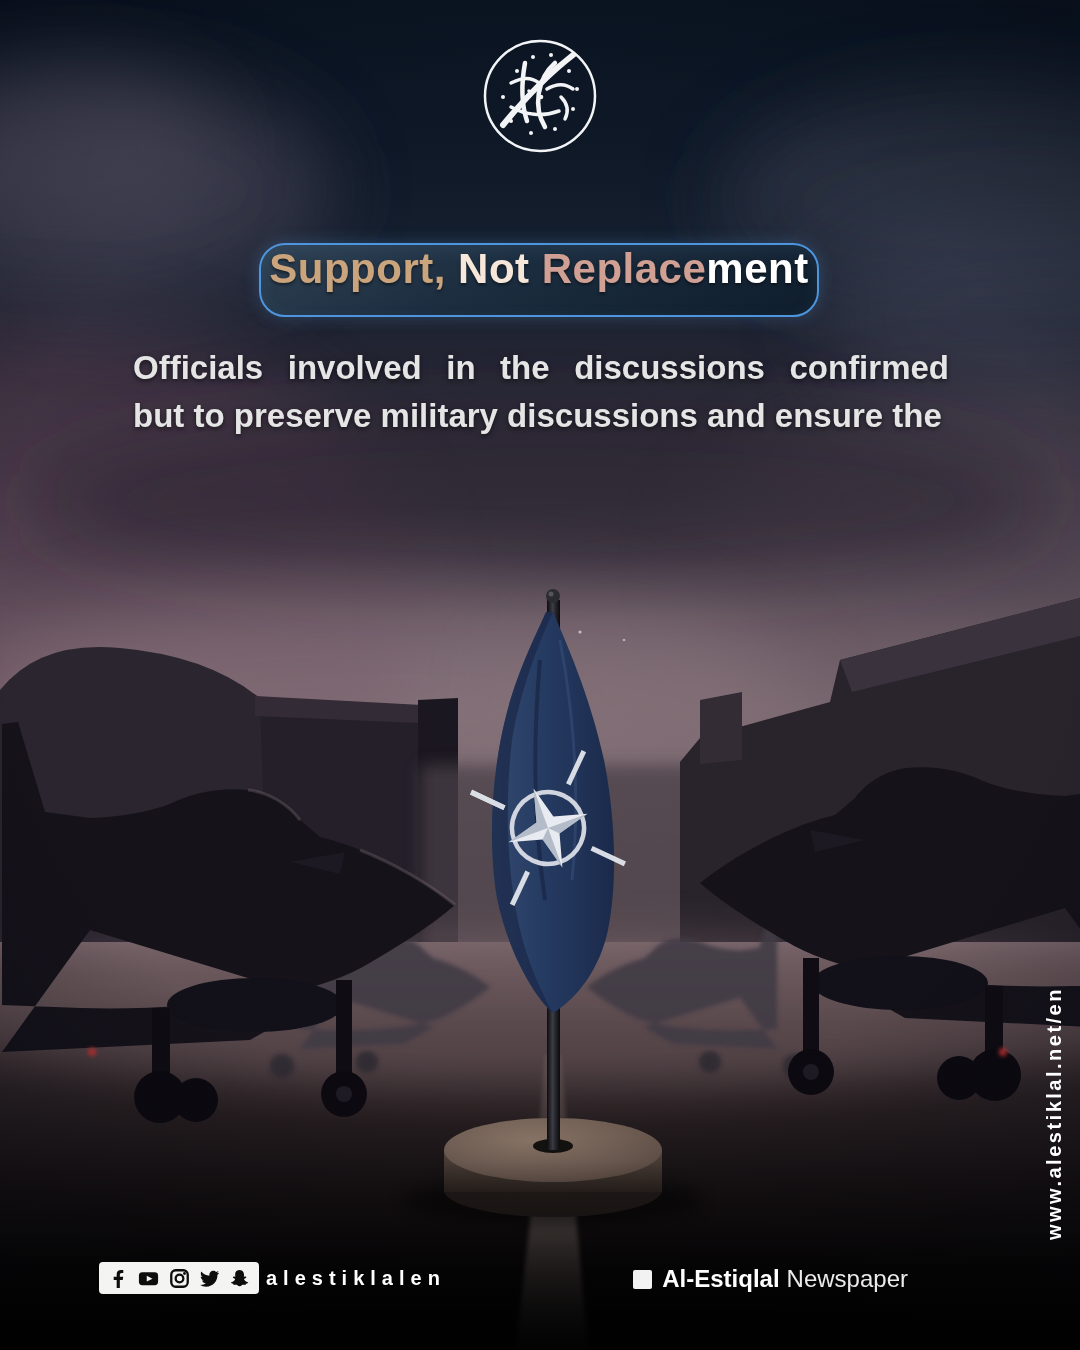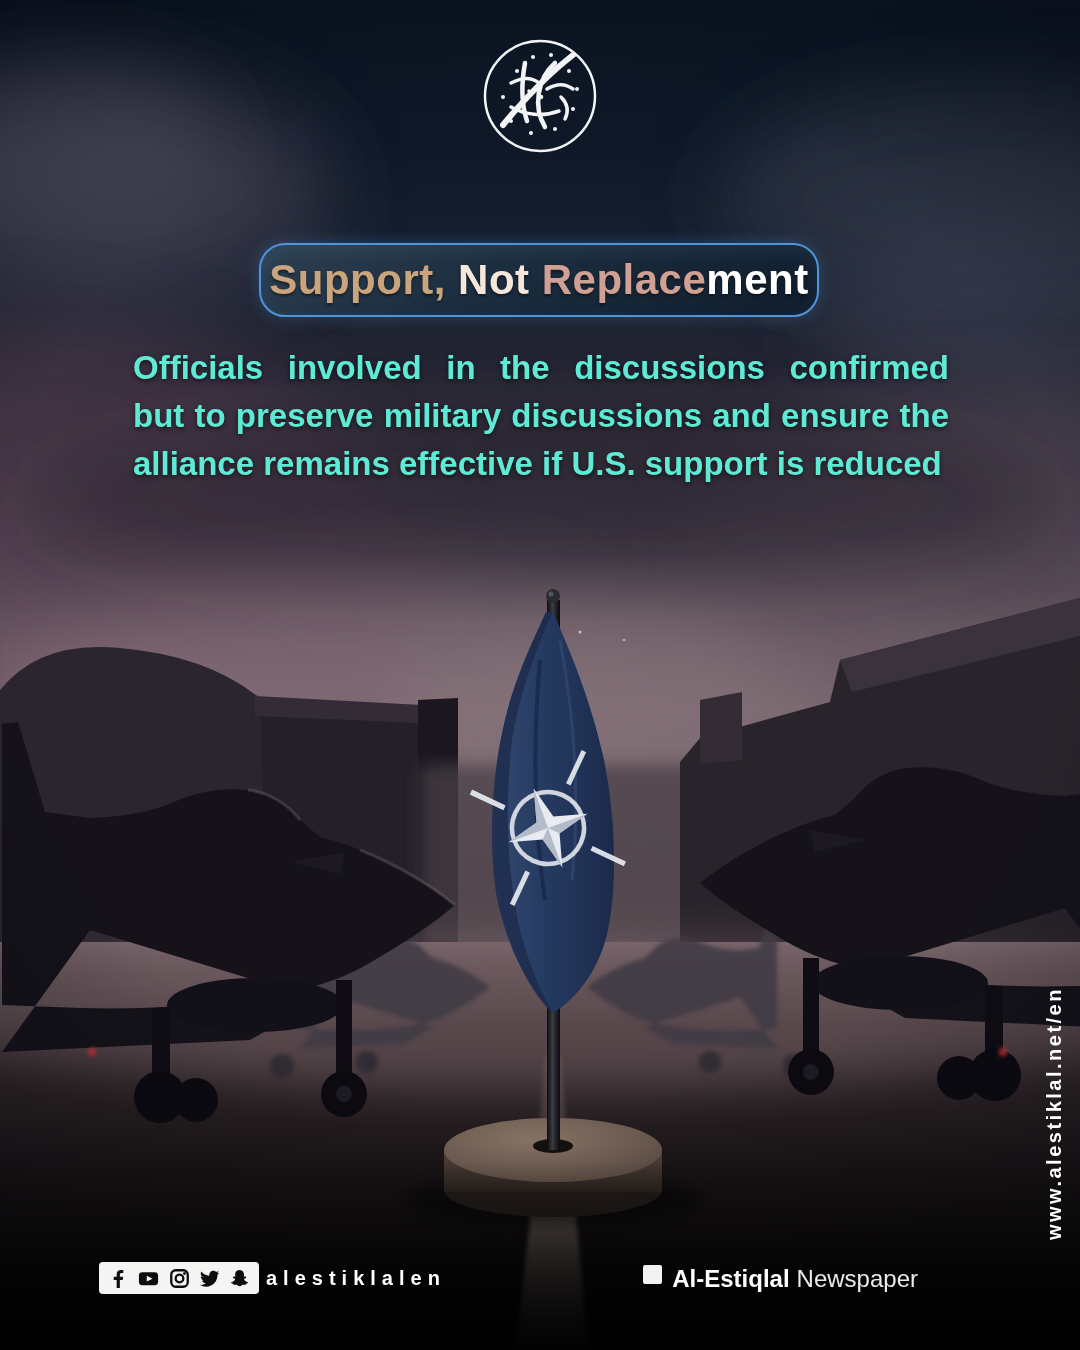--- a/index.html
+++ b/index.html
@@ -15,51 +15,51 @@
       radial-gradient(ellipse 90% 70% at 50% 44%, rgba(0,0,0,0) 55%, rgba(4,6,12,.5) 100%);
   }
   
   .logo{position:absolute;left:481px;top:37px;width:118px;height:118px;}
   
   .badge{
     position:absolute;left:259px;top:243px;width:556px;height:70px;
     border:2px solid #4e95dd;border-radius:26px;
     background:linear-gradient(150deg,#2e4052 0%,#1c2e40 40%,#0f1d2c 100%);
     box-shadow:0 0 16px rgba(84,148,214,.30), inset 0 6px 18px rgba(120,170,220,.10);
-    display:flex;align-items:center;justify-content:center;
+    display:flex;align-items:flex-start;justify-content:center;
   }
   .badge-text{
     font-size:42px;font-weight:700;letter-spacing:.5px;white-space:nowrap;
     text-shadow:0 2px 3px rgba(0,0,0,.45);
   }
   .seg-support{color:#c9a47c;}
   .seg-not{color:#f6e7da;}
   .seg-replace{color:#cfa093;}
   .seg-ment{color:#ffffff;}
   
   .para{
     position:absolute;left:133px;top:344px;width:816px;
-    font-size:33px;font-weight:700;line-height:48px;color:#5eead4;
+    font-size:33px;font-weight:700;line-height:48px;color:#e5e5e5;
     text-shadow:0 2px 5px rgba(0,0,0,.55);
   }
   .para .line{text-align:justify;text-align-last:justify;}
   .para .line:last-child{text-align-last:left;}
   
-  .footer{position:absolute;left:0;top:1258px;width:988px;height:44px;padding-left:10px;}
+  .footer{position:absolute;left:0;top:1258px;width:988px;height:44px;}
   .social-bar{
     position:absolute;left:99px;top:4px;width:160px;height:32px;
     background:#f4f4f2;border-radius:4px;
     display:flex;align-items:center;justify-content:space-between;padding:0 8px;box-sizing:border-box;
   }
   .social-bar svg{width:23px;height:23px;display:block;}
   .handle{
     position:absolute;left:266px;top:9px;color:#ffffff;
     font-size:20px;font-weight:700;letter-spacing:6px;
   }
-  .brand{position:absolute;right:80px;top:7px;display:flex;align-items:flex-start;gap:10px;color:#fff;}
+  .brand{position:absolute;right:80px;top:7px;display:flex;align-items:center;gap:10px;color:#fff;}
   .brand-square{width:19px;height:19px;background:#f2f2f2;border-radius:2px;}
   .brand-bold{font-size:24px;font-weight:700;}
   .brand-reg{font-size:24px;font-weight:400;margin-left:7px;color:#eceaea;}
   
   .site-vertical{
     position:absolute;right:14px;top:944px;height:296px;
     writing-mode:vertical-rl;transform:rotate(180deg);
     color:#ffffff;font-size:20px;font-weight:700;letter-spacing:2.5px;
     display:flex;align-items:center;
   }
@@ -271,21 +271,20 @@
     </g>
   </svg>
 
   <div class="badge">
     <div class="badge-text"><span class="seg-support">Support,</span><span class="seg-not"> Not </span><span class="seg-replace">Replace</span><span class="seg-ment">ment</span></div>
   </div>
 
   <div class="para">
     <div class="line">Officials involved in the discussions confirmed</div>
     <div class="line">but to preserve military discussions and ensure the</div>
-    <div class="line">alliance remains effective if U.S. support is reduced</div>
   </div>
 
   <div class="footer">
     <div class="social-bar">
       <svg viewBox="0 0 24 24">
           <path fill="#0d0d0d" d="M13.4,22 V13.6 H16.4 L16.9,10.1 H13.4 V8.1 C13.4,7.1 13.9,6.2 15.4,6.2 H17 V3.2 C16.7,3.16 15.6,3 14.4,3 C11.9,3 10.1,4.6 10.1,7.7 V10.1 H7 V13.6 H10.1 V22 Z"></path>
         </svg>
       <svg viewBox="0 0 24 24">
           <rect x="2" y="5.5" width="20" height="13.5" rx="3.6" fill="#0d0d0d"></rect>
           <polygon points="10.2,9.2 16.2,12.2 10.2,15.2" fill="#f4f4f2"></polygon>

